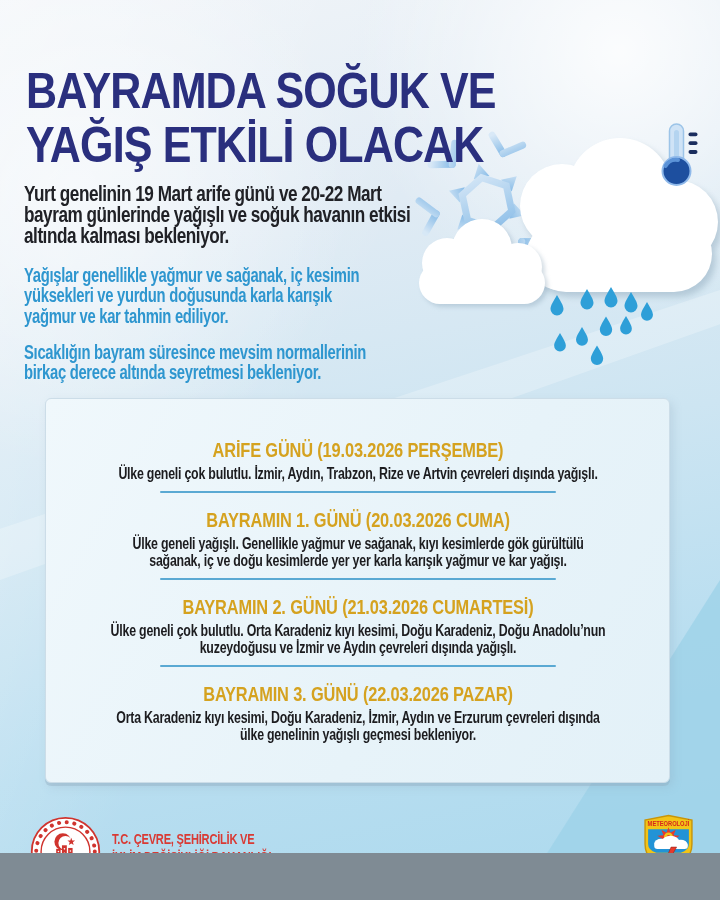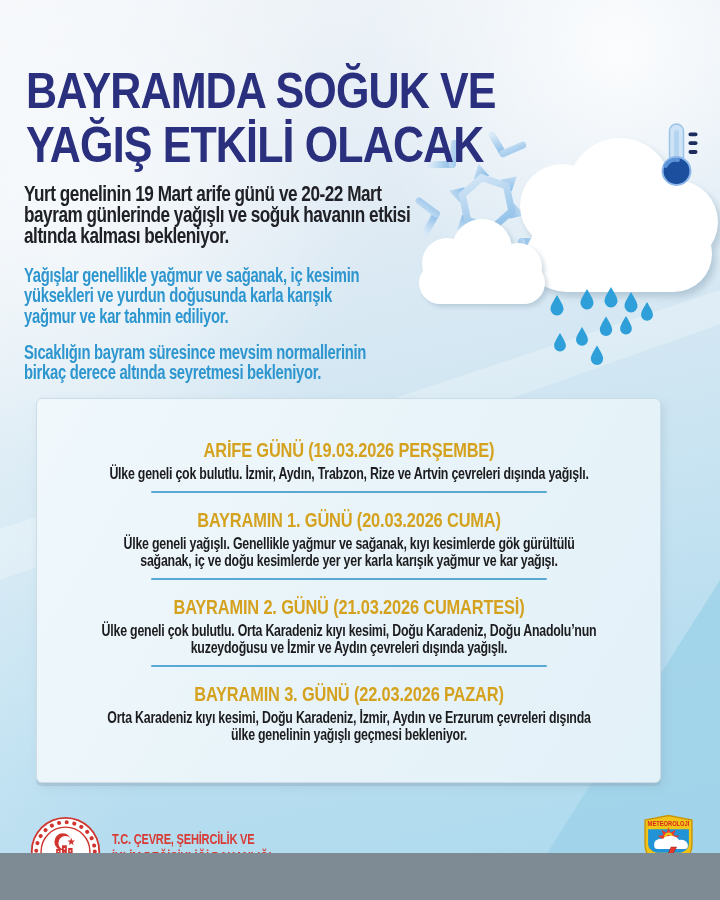--- a/index.html
+++ b/index.html
@@ -31,21 +31,21 @@
     font-size:22px;line-height:21px;font-weight:600;letter-spacing:-.6px;
     color:#202126;transform:scaleX(.78);transform-origin:left top;}
   .bluenote{
     position:absolute;left:24px;width:580px;
     font-size:19.5px;line-height:20.5px;font-weight:bold;letter-spacing:-.4px;
     color:#2e96cf;transform:scaleX(.76);transform-origin:left top;}
   .note1{top:245px;}
   .note2{top:322px;}
   
   .card{
-    position:absolute;left:36px;top:398px;width:625px;height:385px;
+    position:absolute;left:45px;top:398px;width:625px;height:385px;
     background:linear-gradient(120deg,#f0f8fc 0%,#e7f3f9 60%,#e3f1f8 100%);
     border:1px solid #ccdde8;border-radius:6px;
     box-shadow:0 3px 0 rgba(140,165,185,.35), 3px 4px 8px rgba(140,165,185,.25);
     display:flex;flex-direction:column;align-items:center;
     padding-top:38px;box-sizing:border-box;}
   .sec-h{
     width:100%;text-align:center;white-space:nowrap;
     font-size:21px;line-height:26px;font-weight:bold;letter-spacing:-.2px;
     color:#d5a21f;transform:scaleX(.78);transform-origin:center top;
     margin:6px 0 2px;}

